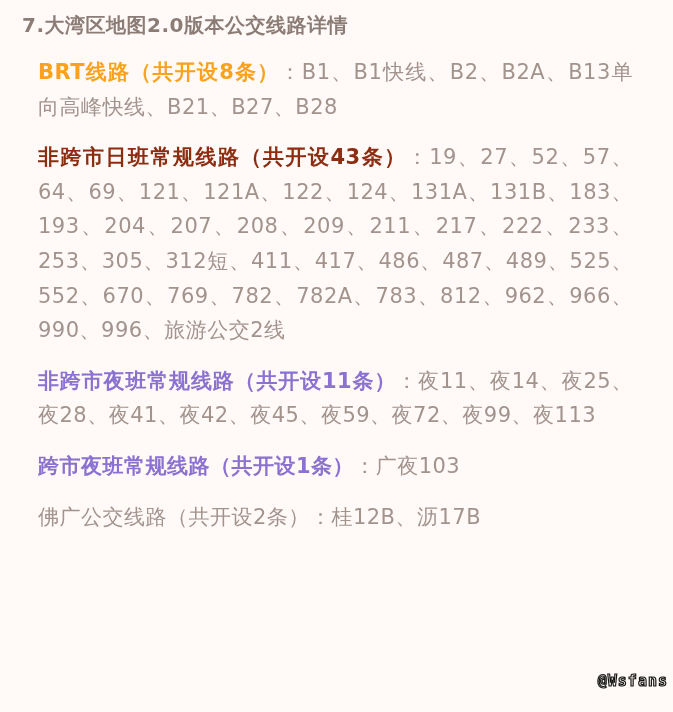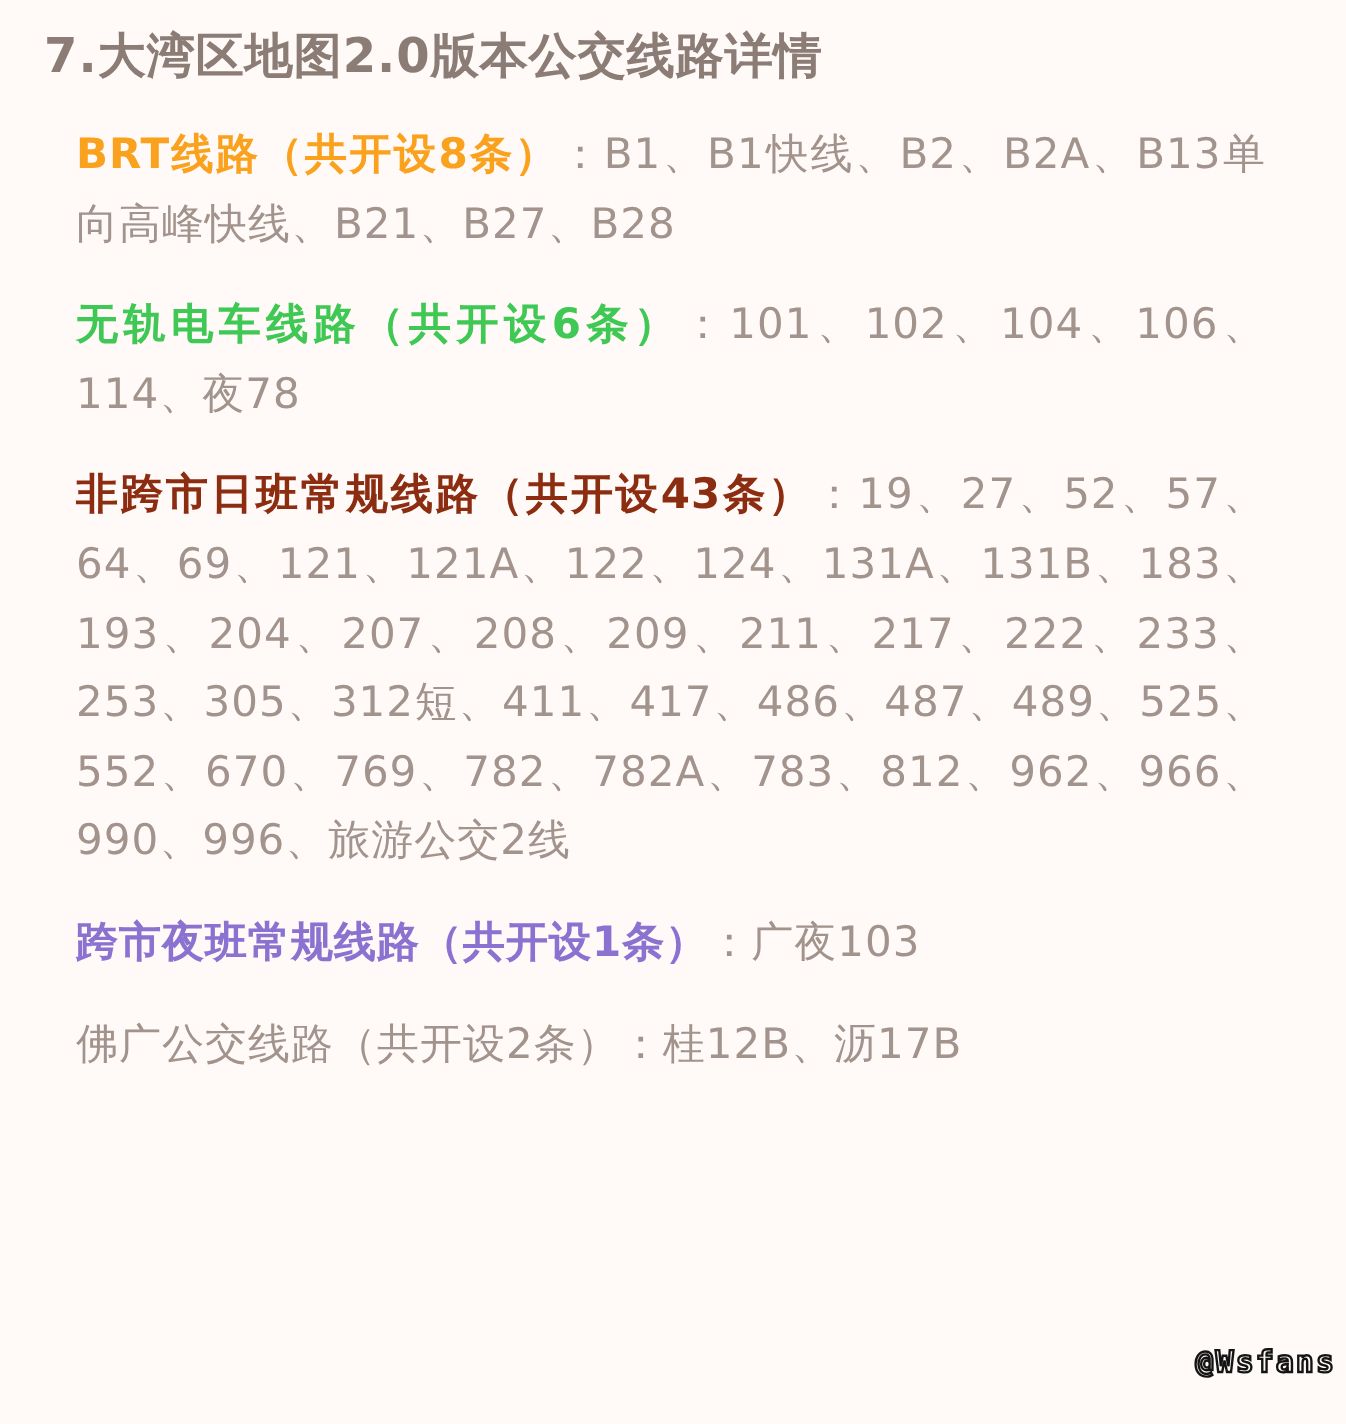--- a/index.html
+++ b/index.html
@@ -2,21 +2,21 @@
 <html><head>
 <meta charset="utf-8">
 <style>
   html,body{margin:0;padding:0;}
   body{
     width:673px;height:712px;overflow:hidden;position:relative;
     font-family:"DejaVu Sans","Liberation Sans",sans-serif;
   }
   .doc{padding:8px 24px 0 22px;}
   .page-title{
-    font-size:24px;font-weight:bold;margin:4px 0 12px 0;letter-spacing:0.5px;
+    font-size:20px;font-weight:bold;margin:4px 0 12px 0;letter-spacing:0.5px;
   }
   .section{
     font-size:21px;line-height:34.6px;text-align:justify;margin:16px;
     letter-spacing:0.5px;
   }
   .section .label{font-weight:bold;}
   .section.plain .label{font-weight:normal;}
   .watermark{
     position:absolute;right:5px;bottom:22px;
     font-family:"DejaVu Sans Mono","Liberation Mono",monospace;
@@ -26,21 +26,21 @@
     image-rendering:pixelated;
   }
 </style>
 </head>
 <body style="background: rgb(255, 250, 247);">
 
 <div class="doc">
   <h2 class="page-title" style="color: rgb(140, 124, 118);">7.大湾区地图2.0版本公交线路详情</h2>
   <div id="sections">
       <p class="section" style="color: rgb(162, 147, 141);"><span class="label" style="color: rgb(250, 162, 30);">BRT线路（共开设8条）</span><span>：</span><span>B1、B1快线、B2、B2A、B13单向高峰快线、B21、B27、B28</span></p>
-      <p class="section" style="color: rgb(162, 147, 141);"><span class="label" style="color: rgb(63, 200, 83);">无轨电车线路（共开设6条）</span><span>：</span><span>101、102、104、106、114、夜78</span></p>
       <p class="section" style="color: rgb(162, 147, 141);"><span class="label" style="color: rgb(140, 45, 17);">非跨市日班常规线路（共开设43条）</span><span>：</span><span>19、27、52、57、64、69、121、121A、122、124、131A、131B、183、193、204、207、208、209、211、217、222、233、253、305、312短、411、417、486、487、489、525、552、670、769、782、782A、783、812、962、966、990、996、旅游公交2线</span></p>
+      <p class="section" style="color: rgb(162, 147, 141);"><span class="label" style="color: rgb(139, 114, 208);">非跨市夜班常规线路（共开设11条）</span><span>：</span><span>夜11、夜14、夜25、夜28、夜41、夜42、夜45、夜59、夜72、夜99、夜113</span></p>
       <p class="section" style="color: rgb(162, 147, 141);"><span class="label" style="color: rgb(139, 114, 208);">跨市夜班常规线路（共开设1条）</span><span>：</span><span>广夜103</span></p>
       <p class="section plain" style="color: rgb(162, 147, 141);"><span class="label" style="color: rgb(162, 147, 141);">佛广公交线路（共开设2条）</span><span>：</span><span>桂12B、沥17B</span></p>
       <p class="section" style="color: rgb(162, 147, 141);"></p>
     </div>
 </div>
 
 <div class="watermark">@Wsfans</div>
 
 </body></html>

